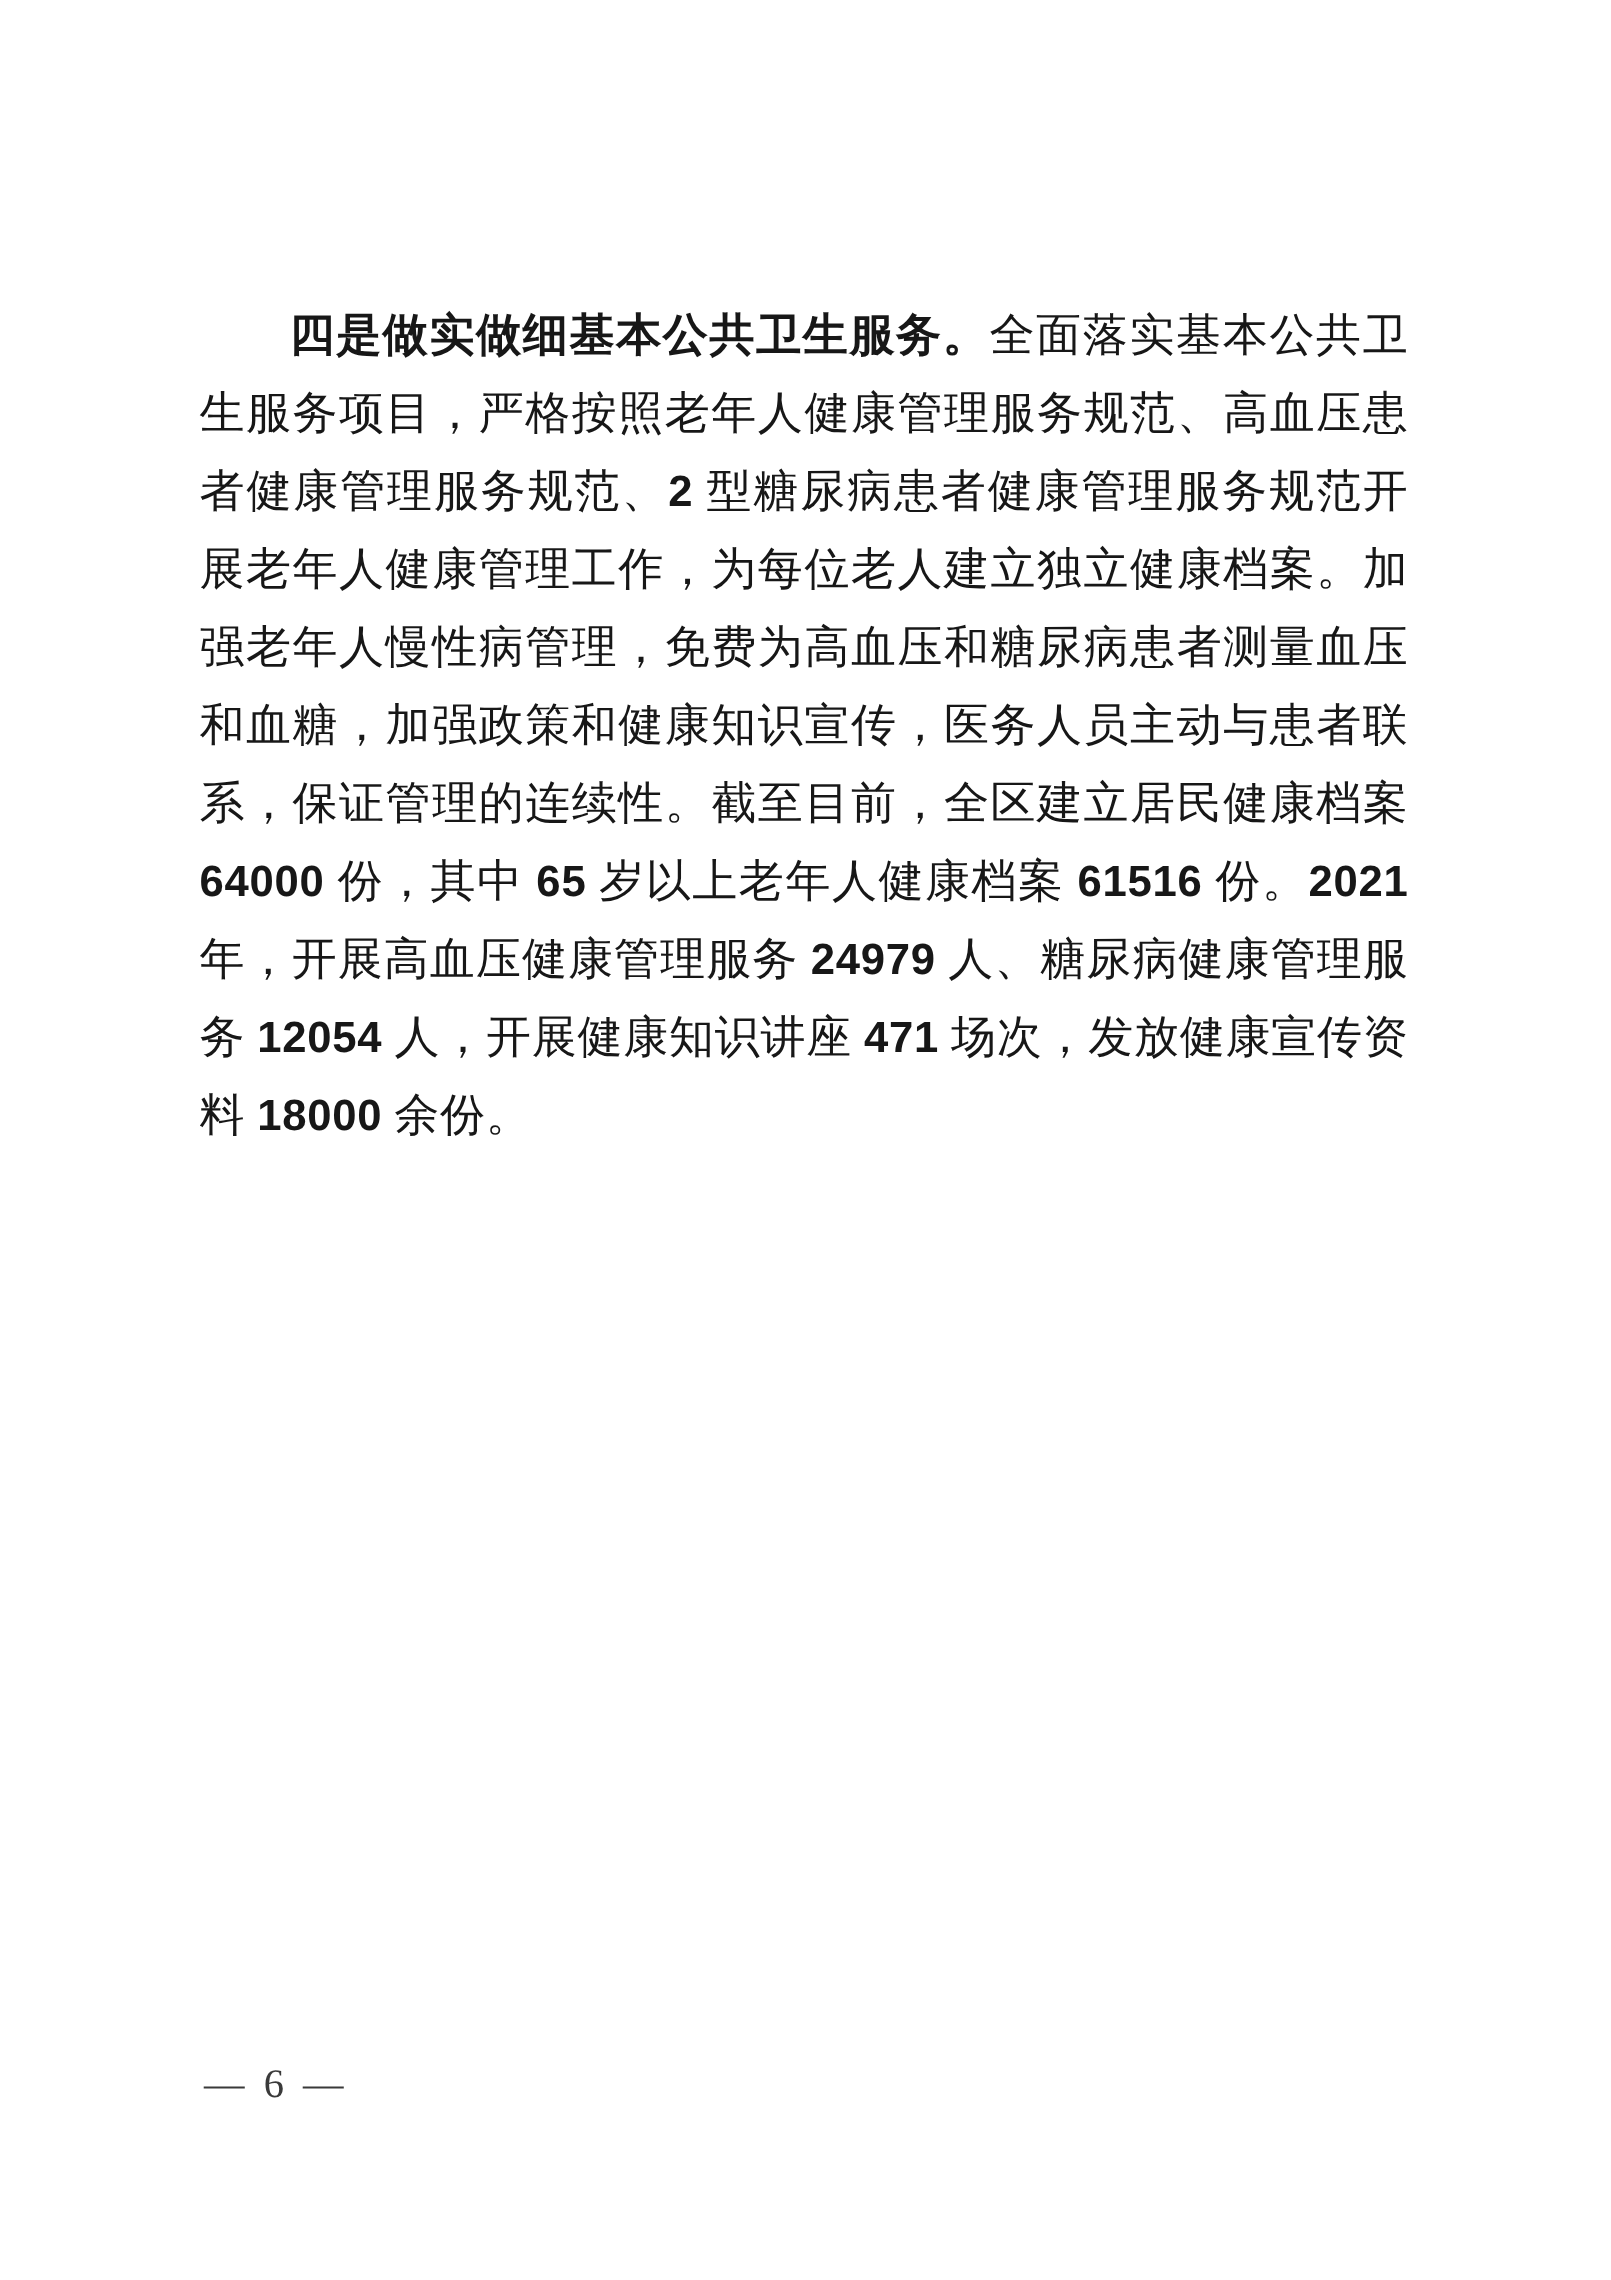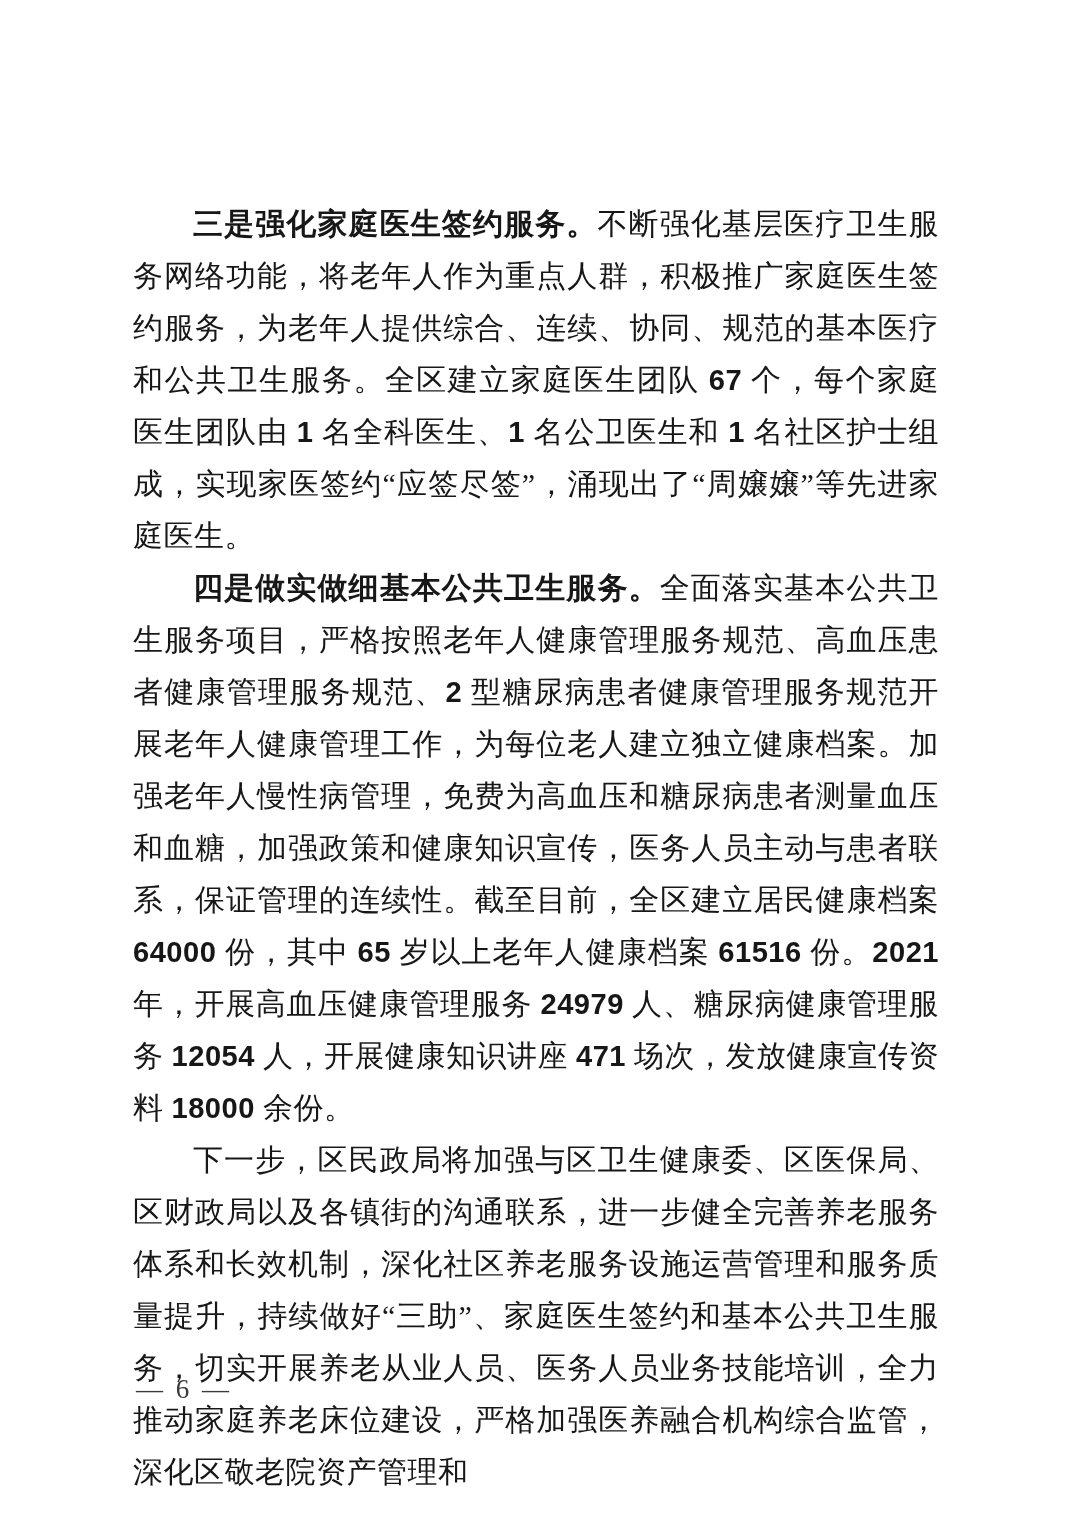--- a/index.html
+++ b/index.html
@@ -37,20 +37,18 @@
     font-size: 27px;
     color: #3a3a3a;
     letter-spacing: 3px;
   }
 </style>
 </head>
 <body>
 
 <div class="page">
   <main class="content" id="doc-body">
-      <p class="para"><span class="lead">三是强化家庭医生签约服务。</span><span>不断强化基层医疗卫生服务网络功能，将老年人作为重点人群，积极推广家庭医生签约服务，为老年人提供综合、连续、协同、规范的基本医疗和公共卫生服务。全区建立家庭医生团队 <span class="num">67</span> 个，每个家庭医生团队由 <span class="num">1</span> 名全科医生、<span class="num">1</span> 名公卫医生和 <span class="num">1</span> 名社区护士组成，实现家医签约“应签尽签”，涌现出了“周嬢嬢”等先进家庭医生。</span></p>
       <p class="para"><span class="lead">四是做实做细基本公共卫生服务。</span><span>全面落实基本公共卫生服务项目，严格按照老年人健康管理服务规范、高血压患者健康管理服务规范、<span class="num">2</span> 型糖尿病患者健康管理服务规范开展老年人健康管理工作，为每位老人建立独立健康档案。加强老年人慢性病管理，免费为高血压和糖尿病患者测量血压和血糖，加强政策和健康知识宣传，医务人员主动与患者联系，保证管理的连续性。截至目前，全区建立居民健康档案 <span class="num">64000</span> 份，其中 <span class="num">65</span> 岁以上老年人健康档案 <span class="num">61516</span> 份。<span class="num">2021</span> 年，开展高血压健康管理服务 <span class="num">24979</span> 人、糖尿病健康管理服务 <span class="num">12054</span> 人，开展健康知识讲座 <span class="num">471</span> 场次，发放健康宣传资料 <span class="num">18000</span> 余份。</span></p>
-      <p class="para"><span>下一步，区民政局将加强与区卫生健康委、区医保局、区财政局以及各镇街的沟通联系，进一步健全完善养老服务体系和长效机制，深化社区养老服务设施运营管理和服务质量提升，持续做好“三助”、家庭医生签约和基本公共卫生服务，切实开展养老从业人员、医务人员业务技能培训，全力推动家庭养老床位建设，严格加强医养融合机构综合监管，深化区敬老院资产管理和</span></p>
     </main>
   <footer class="page-footer">
     <span>— 6 —</span>
   </footer>
 </div>
 
 </body></html>

